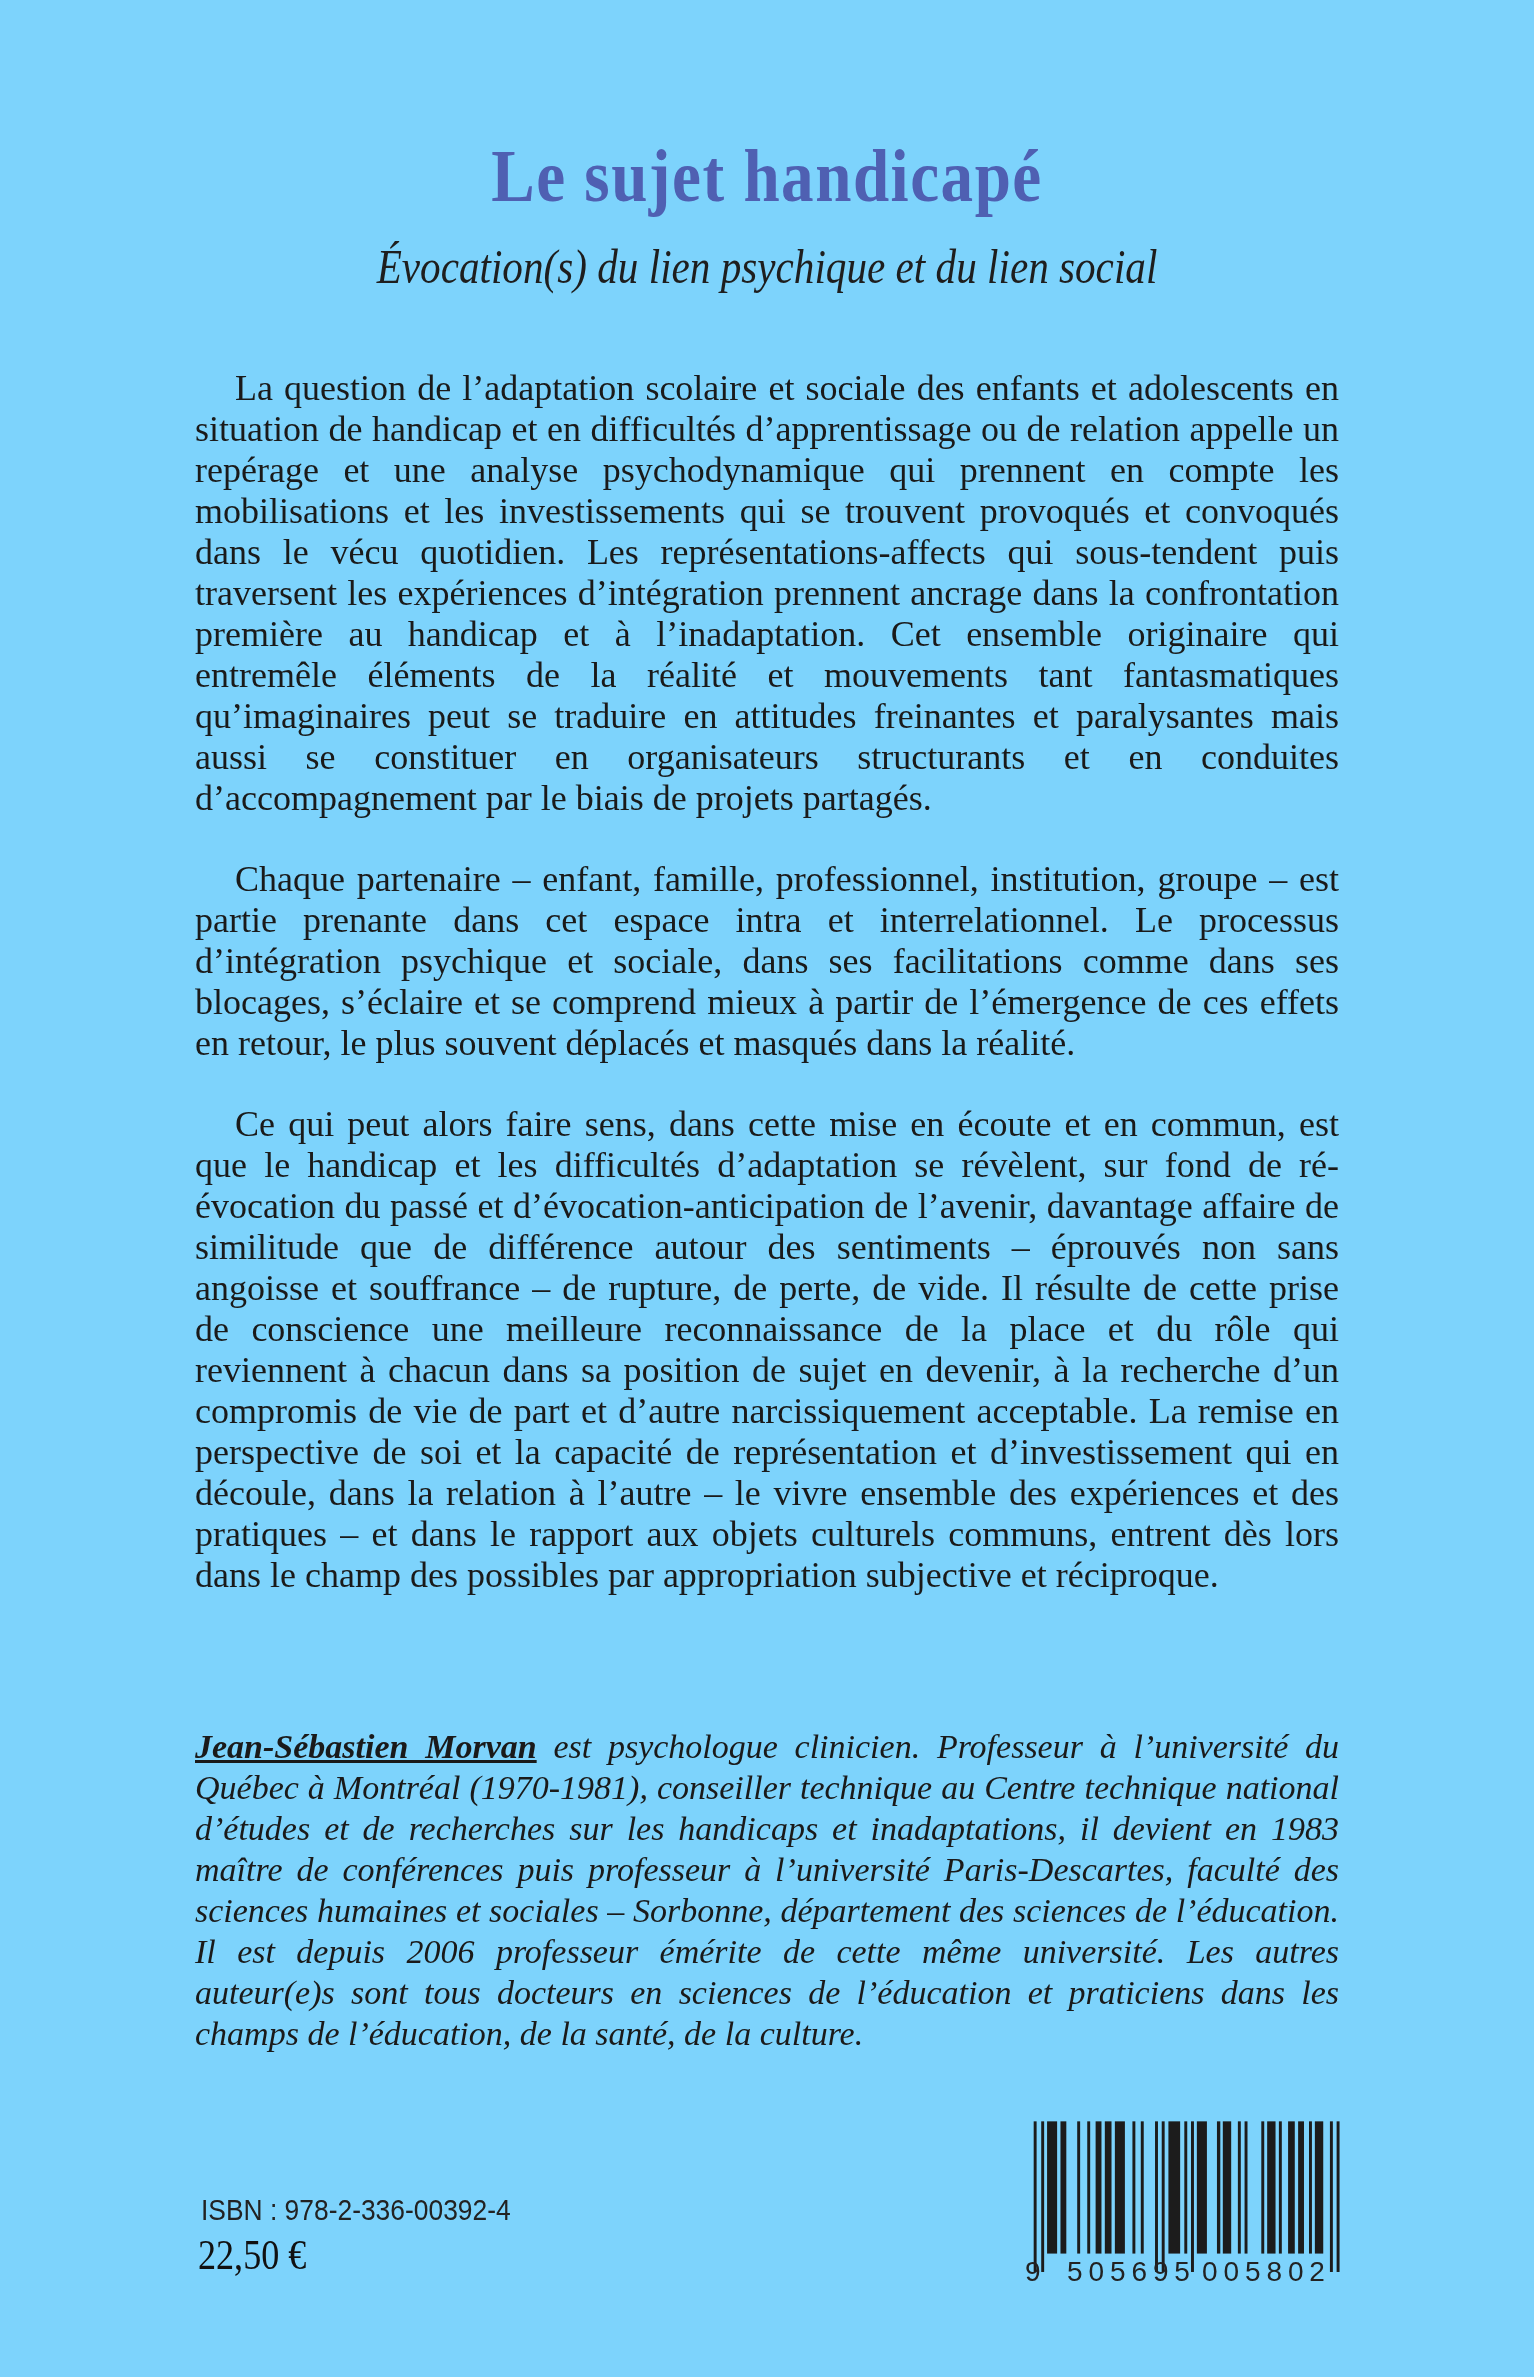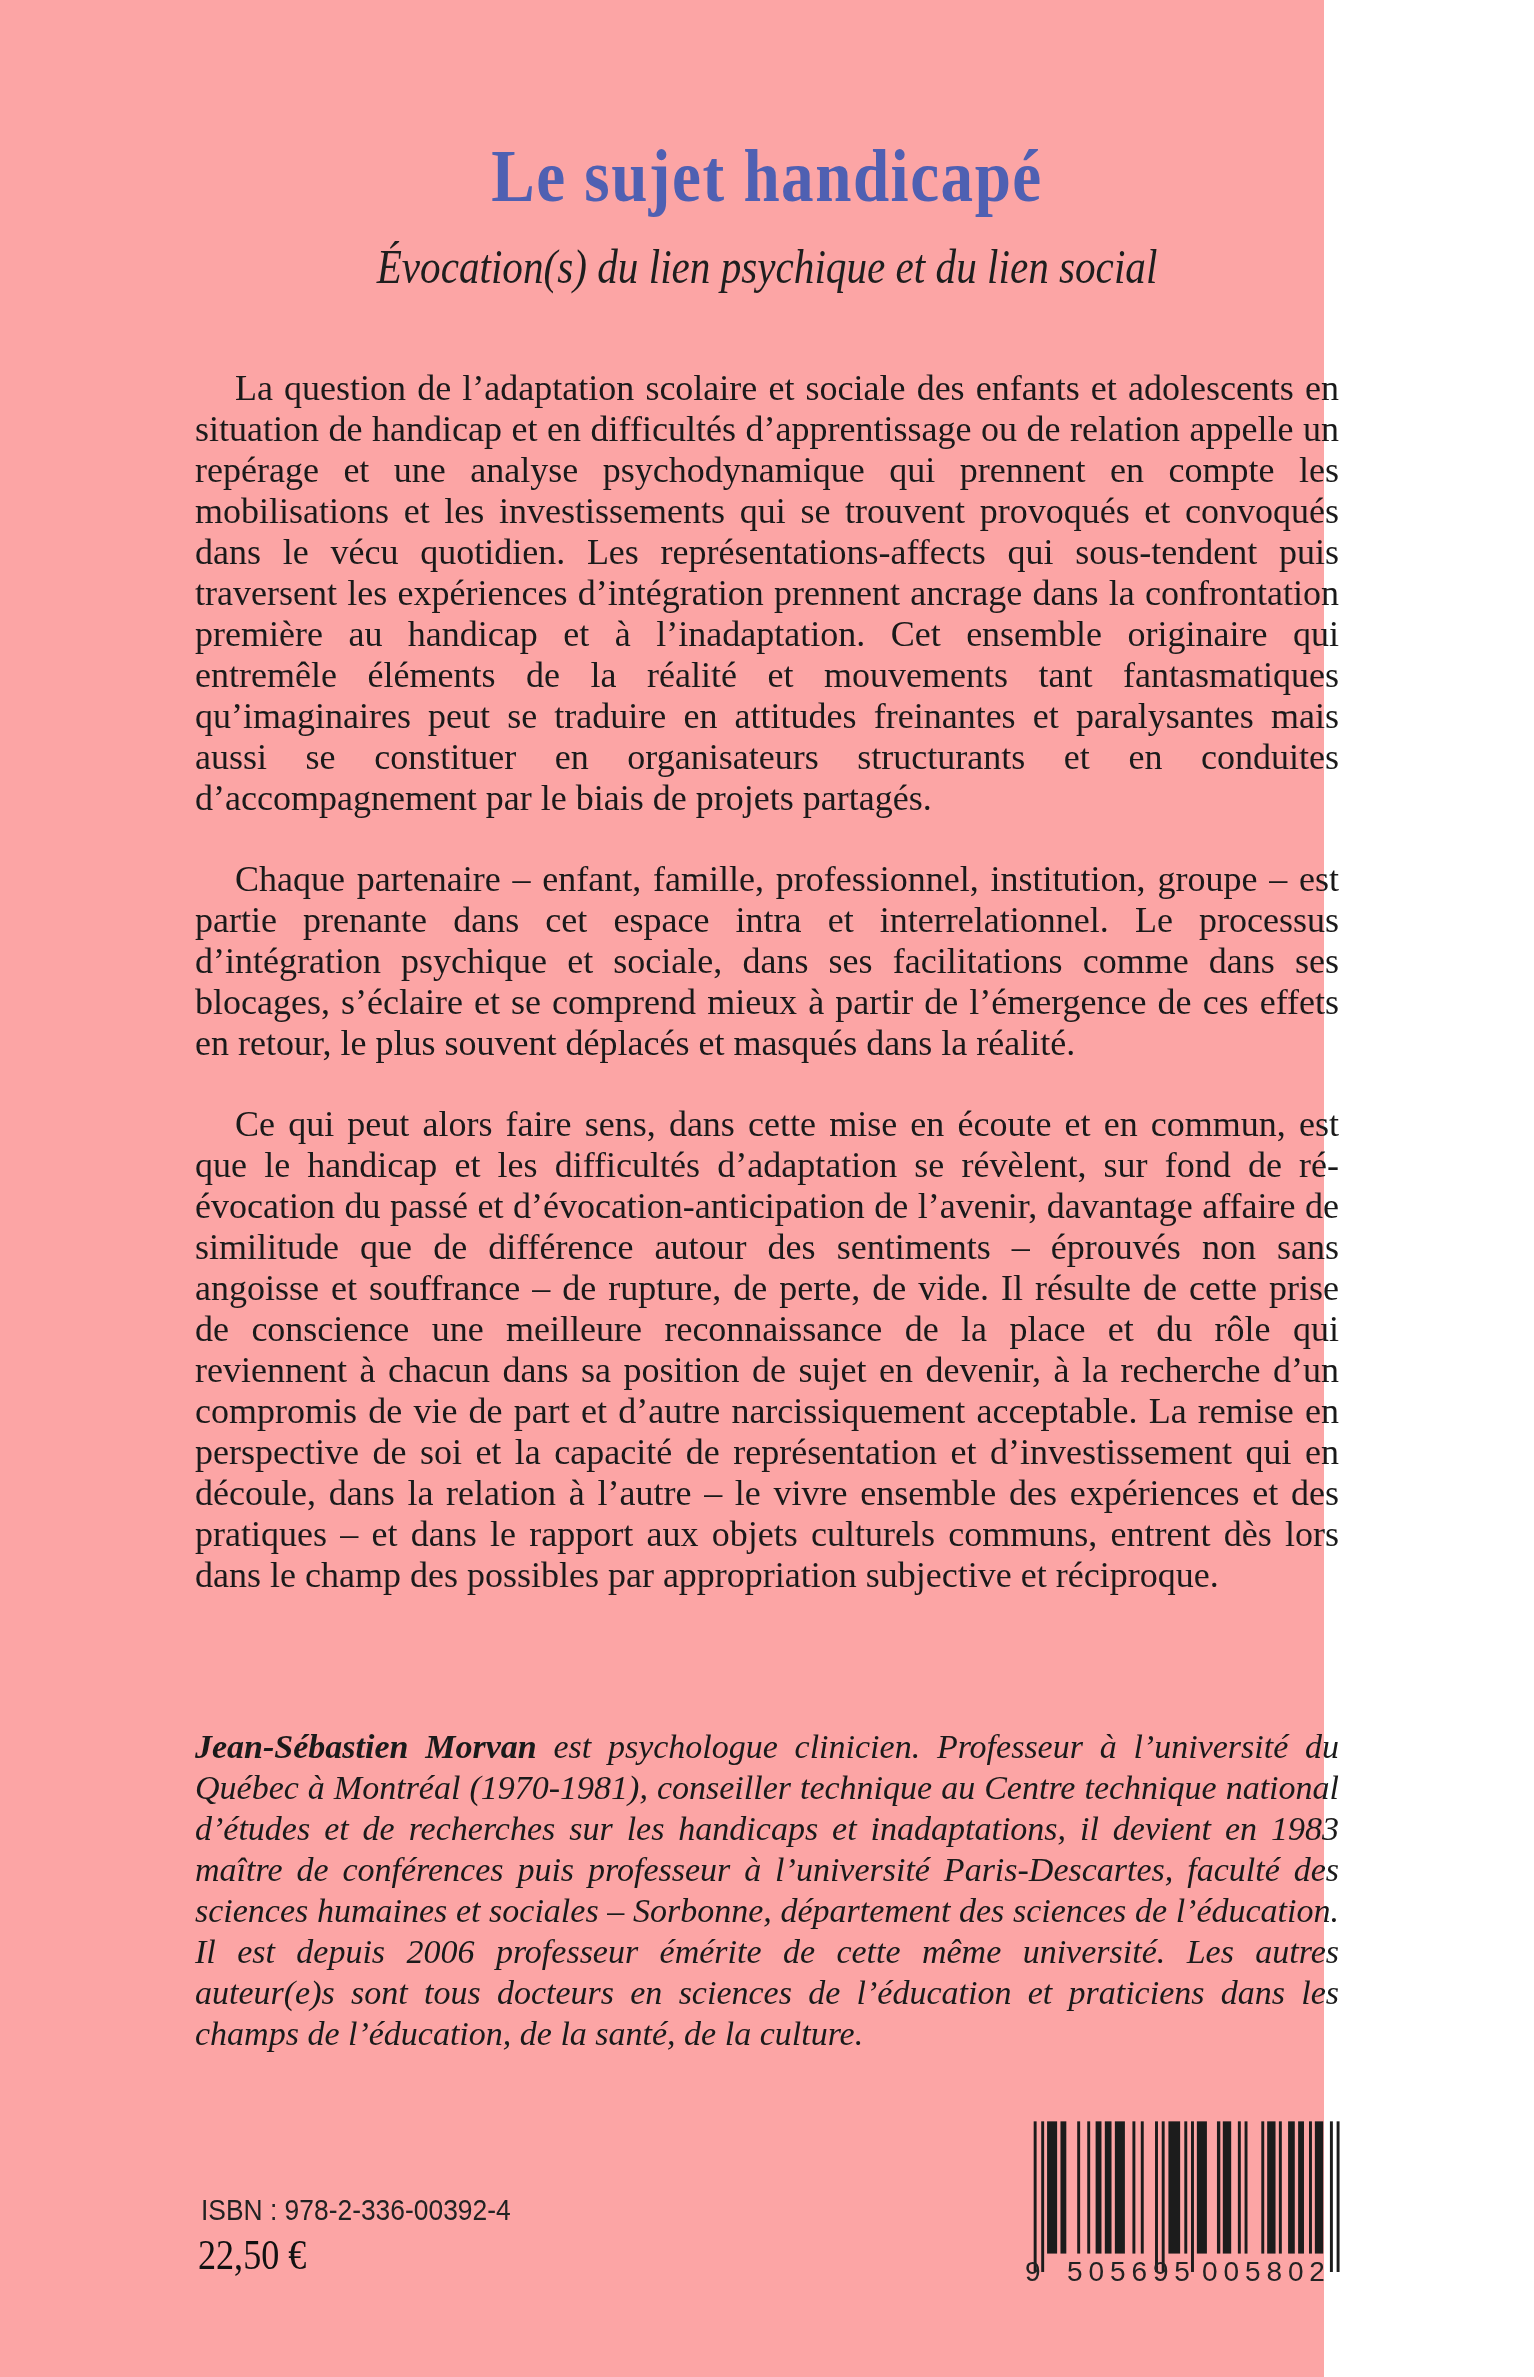--- a/index.html
+++ b/index.html
@@ -1,17 +1,17 @@
 <!DOCTYPE html>
 <html style="font-size:13.4px"><head>
 <meta charset="utf-8">
 <style>
   html, body { margin: 0; padding: 0; background: #ffffff; }
   body { width: 1534px; height: 2377px; position: relative; overflow: hidden; }
-  .page { position: absolute; left: 0; top: 0; width: 1324px; height: 2377px; background: #fca5a5; }
+  .page { position: absolute; left: 0; top: 0; width: 1534px; height: 2377px; background: #7dd3fc; }
 
   .title {
     position: absolute; left: 0; width: 1534px; top: 134px;
     text-align: center;
     font-family: "Liberation Serif", serif; font-weight: bold;
     font-size: 74px; line-height: 84px; color: #4f60b2;
     transform: scaleX(0.88); transform-origin: 50% 50%;
     letter-spacing: 1.7px;
   }
   .subtitle {
@@ -30,21 +30,21 @@
   }
   .body p { margin: 0; text-indent: 40px; }
   .body p.gap { margin-top: 40px; }
 
   .bio {
     position: absolute; left: 195px; width: 1144px; top: 1726px;
     font-family: "Liberation Serif", serif; font-style: italic;
     font-size: 34px; line-height: 41px; color: #1a1a1a;
     text-align: justify;
   }
-  .bio .author { font-weight: bold; }
+  .bio .author { font-weight: bold; text-decoration: underline; }
 
   .isbn {
     position: absolute; left: 201px; top: 2191px;
     font-family: "Liberation Sans", sans-serif;
     font-size: 30px; line-height: 37px; color: #222;
     transform: scaleX(0.88); transform-origin: 0 50%;
   }
   .price {
     position: absolute; left: 198px; top: 2232px;
     font-family: "Liberation Serif", serif;

